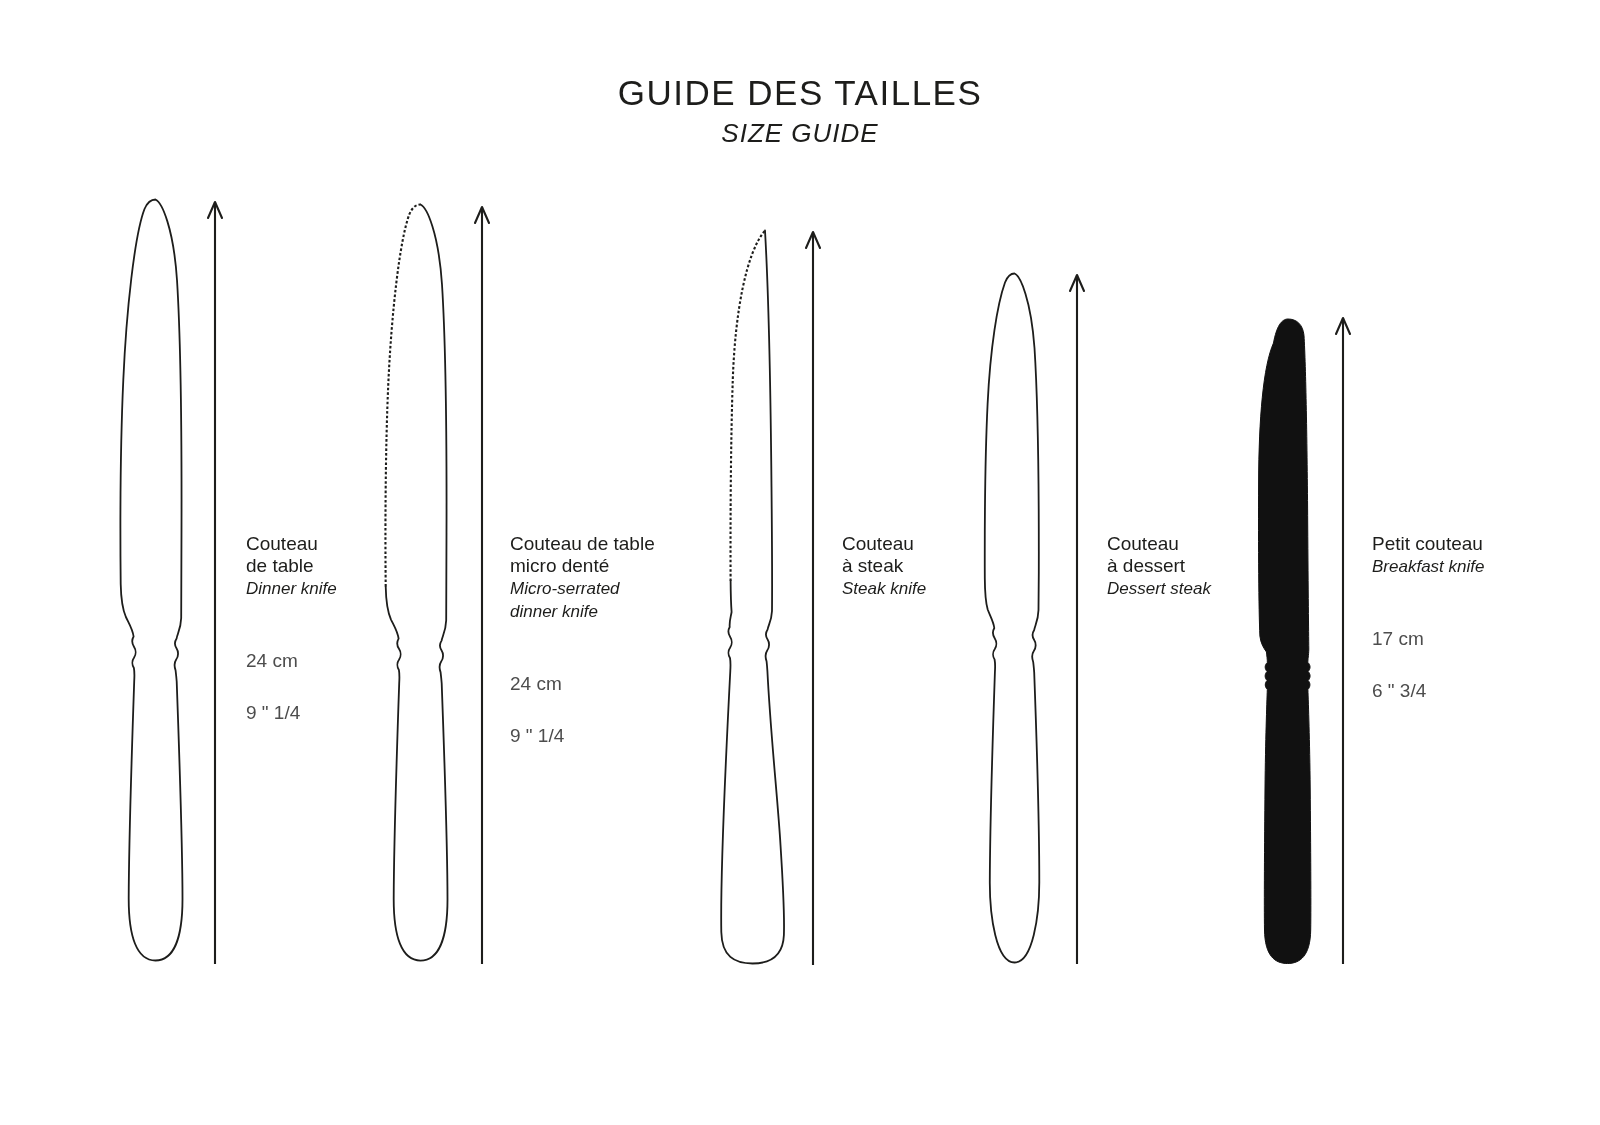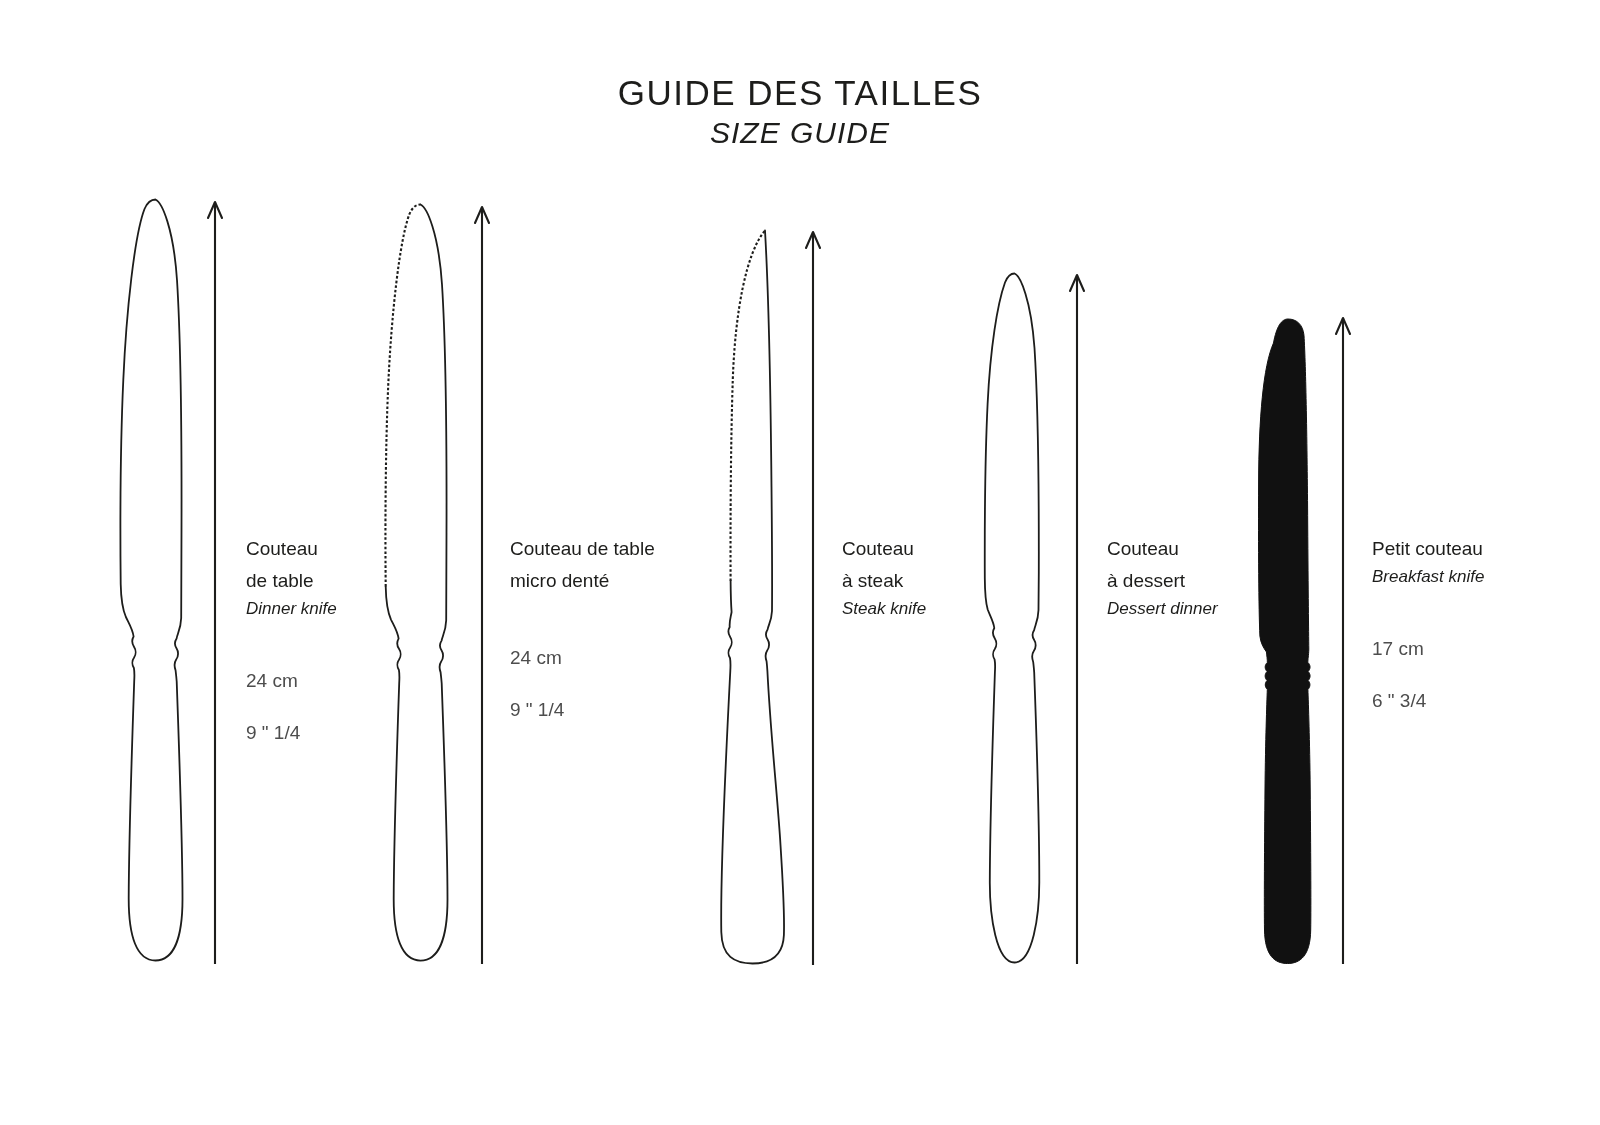--- a/index.html
+++ b/index.html
@@ -7,25 +7,25 @@
     width:1600px;height:1125px;position:relative;overflow:hidden;
     font-family:"Liberation Sans",sans-serif;color:#1d1d1b;
   }
   .stage{position:absolute;left:0;top:0;width:1600px;height:1125px;}
   .page-title{
     position:absolute;top:74px;left:0;width:1600px;text-align:center;
     font-size:35px;letter-spacing:1.5px;font-weight:400;line-height:38px;
   }
   .page-subtitle{
     position:absolute;top:118px;left:0;width:1600px;text-align:center;
-    font-size:30px;font-style:italic;letter-spacing:1px;line-height:30px;
+    font-size:26px;font-style:italic;letter-spacing:1px;line-height:30px;
   }
   svg.knife,svg.arrow{position:absolute;display:block;}
   .label{position:absolute;width:250px;}
-  .label .fr{font-size:19px;line-height:32px;white-space:pre-line;color:#1d1d1b;}
+  .label .fr{font-size:19px;line-height:22px;white-space:pre-line;color:#1d1d1b;}
   .label .en{font-size:17px;line-height:23px;font-style:italic;white-space:pre-line;color:#1d1d1b;}
   .label .sizes{margin-top:22px;font-size:19px;line-height:26px;color:#4d4d4d;white-space:pre-line;}
 </style>
 </head>
 <body>
 
 <div class="stage">
 
   <div class="page-title">GUIDE DES TAILLES</div>
   <div class="page-subtitle">SIZE GUIDE</div>
@@ -68,20 +68,22 @@
          C4.8 412 3 400 2.7 386"></path>
     <path fill="none" stroke="#1d1d1b" stroke-width="2.1" stroke-dasharray="2.6 2.1" d="M2.7 386 C2.1 328 2.4 246 5.3 182 C8.3 114 16.5 37 26.5 11 C29.5 4 33.5 1.5 37.5 1.5"></path>
   </svg>
   <svg class="arrow" style="left:467px;top:204px" width="30" height="761" viewBox="0 0 30 761">
     <path d="M15 3 L15 760" fill="none" stroke="#1d1d1b" stroke-width="2.1"></path>
     <path d="M8 19 L15 3 L22 19" fill="none" stroke="#1d1d1b" stroke-width="2.1" stroke-linejoin="round" stroke-linecap="round"></path>
   </svg>
   <div class="label" style="left:510px;top:533px">
     <div class="fr">Couteau de table
 micro denté</div>
+    <div class="en">Micro-serrated
+dinner knife</div>
     <div class="sizes">
       <div>24 cm</div>
       <div>9 " 1/4</div>
     </div>
   </div>
 
   <svg class="knife" style="left:704px;top:229px" width="84" height="737" viewBox="0 0 84 737">
     <path fill="none" stroke="#1d1d1b" stroke-width="1.8" stroke-linejoin="round" stroke-linecap="round" d="M61 1.5 C63.5 45 66.5 150 67.5 258 C68 308 68.3 348 68 382
          C67.6 392 64.1 396.5 63.6 400.5 C61.6 403.5 61.6 407.5 63.6 410.5
          C65.6 413.5 65.6 418.5 63.2 421.5 C61.2 424.5 61.2 428.5 62.6 432.5
@@ -115,21 +117,21 @@
          C2.6 330.5 1.9 319 1.8 306 C1.6 254 2 186 4.6 132
          C7.3 76 14.3 32 22 10.5 C24.8 3.5 28.3 1.5 31.5 1.5 Z"></path>
   </svg>
   <svg class="arrow" style="left:1062px;top:272px" width="30" height="693" viewBox="0 0 30 693">
     <path d="M15 3 L15 692" fill="none" stroke="#1d1d1b" stroke-width="2.1"></path>
     <path d="M8 19 L15 3 L22 19" fill="none" stroke="#1d1d1b" stroke-width="2.1" stroke-linejoin="round" stroke-linecap="round"></path>
   </svg>
   <div class="label" style="left:1107px;top:533px">
     <div class="fr">Couteau
 à dessert</div>
-    <div class="en">Dessert dinner</div>
+    <div class="en">Dessert steak</div>
   </div>
 
   <svg class="knife" style="left:1254px;top:318px" width="67" height="647" viewBox="0 0 67 647">
     <path fill="#111111" stroke="#111111" stroke-width="1" stroke-linejoin="round" d="M19.5 25 C22.5 8.5 27.5 1 34 1 C42.5 1 49 6.5 50 17.5
          C51.8 48 53.2 125 53.7 205 C54.2 278 54.6 312 54.8 331
          C54.7 337.5 53.7 341.5 53.9 344.5 C56.7 347 56.7 351 54.1 353.5
          C56.7 356 56.7 360 54.1 362.5 C56.7 365 56.4 369 53.9 371.5
          C54.4 386 55.7 422 56.2 470 C56.7 530 57.1 586 56.7 612
          C56.3 638 46 645.5 33.5 645.5 C21 645.5 10.9 638 10.5 612
          C10.1 586 10.5 530 11 470 C11.5 422 12.8 386 13.3 371.5

